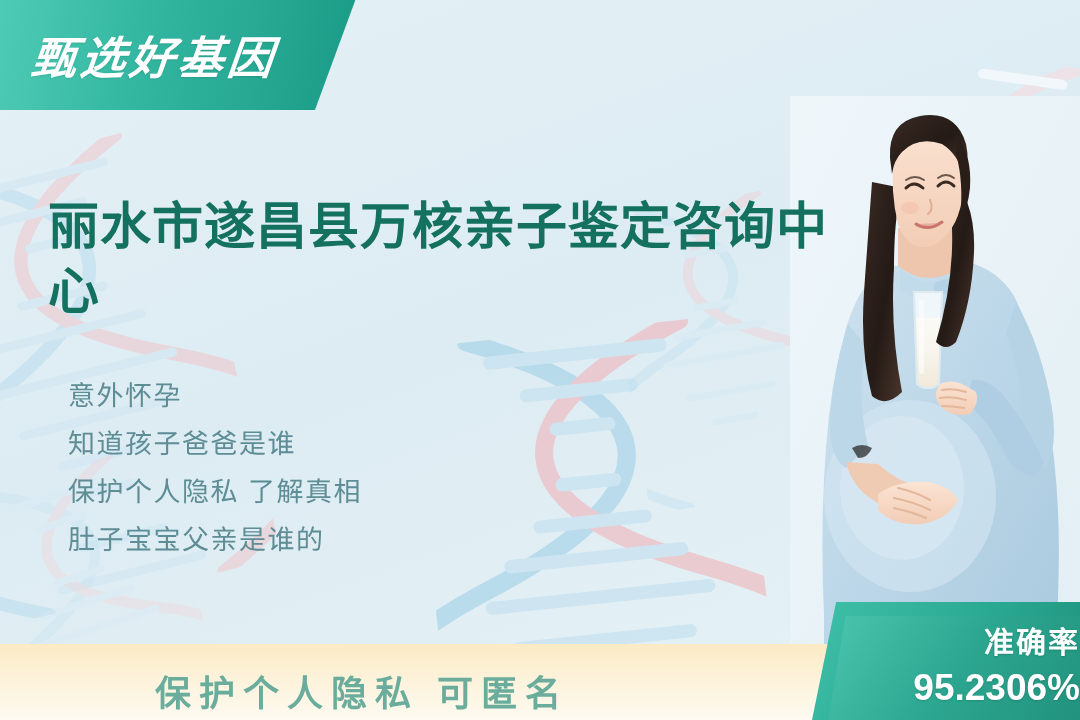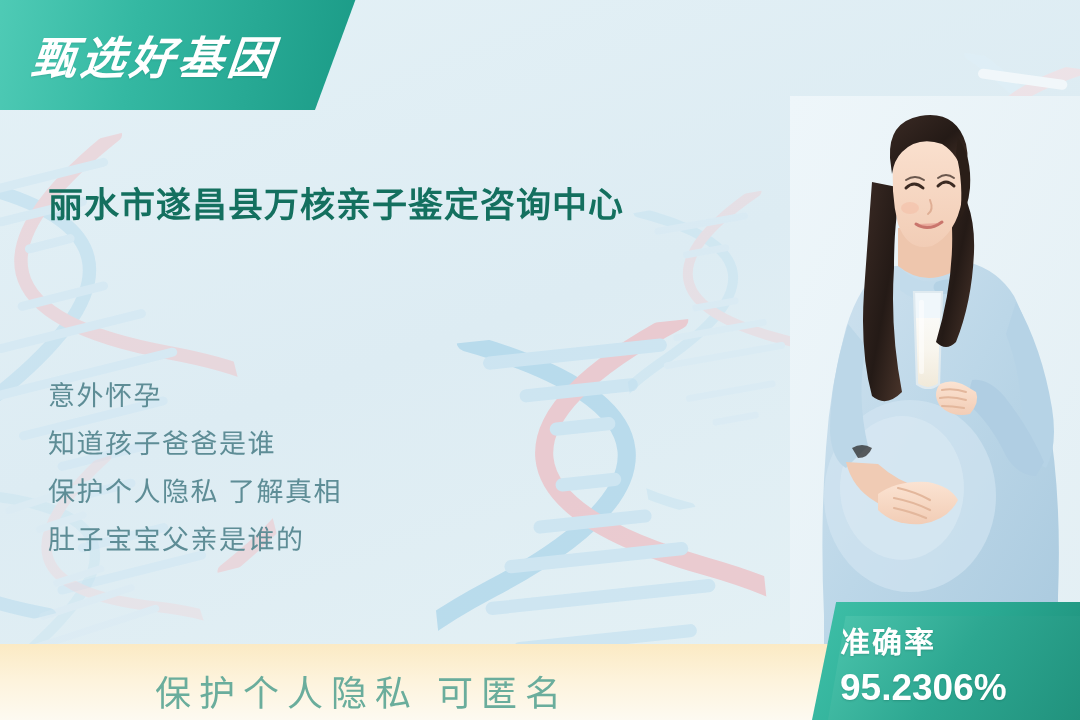--- a/index.html
+++ b/index.html
@@ -51,59 +51,59 @@
     letter-spacing:4px;
     text-shadow:0 1px 2px rgba(0,0,0,.10);
     white-space:nowrap;
     transform:skewX(-6deg);
   }
 
   
   .headline{
     position:absolute;left:48px;top:160px;width:800px;
     color:#14705f;
-    font-size:35px;font-weight:700;line-height:1.28;
+    font-size:51px;font-weight:700;line-height:1.28;
     letter-spacing:1px;
   }
 
   
   .copy{
     position:absolute;left:48px;top:372px;width:520px;
     color:#5e8d96;
     font-size:27px;font-weight:300;line-height:1.78;
     letter-spacing:1.5px;
   }
-  .copy-line{white-space:nowrap;}
+  .copy-line{white-space:nowrap;margin-left:20px;}
 
   
   .cream-band{
     position:absolute;left:0;bottom:0;width:1080px;height:76px;
     background:linear-gradient(180deg,#fbeac4 0%,#fdf3dc 48%,#fdfaf1 100%);
   }
   .cream-text{
     position:absolute;left:155px;bottom:4px;
     color:#6aad9c;
-    font-size:36px;font-weight:400;letter-spacing:8px;
+    font-size:36px;font-weight:700;letter-spacing:8px;
     white-space:nowrap;
   }
 
   
   .badge-outer{
     position:absolute;right:0;bottom:0;width:268px;height:118px;
     background:linear-gradient(120deg,#3fc0a8 0%,#2aa992 55%,#1d8e79 100%);
     -webkit-clip-path:polygon(9% 0, 100% 0, 100% 100%, 0 100%);
     clip-path:polygon(9% 0, 100% 0, 100% 100%, 0 100%);
   }
   .badge-inner{
     position:absolute;right:0;bottom:0;width:252px;height:104px;
     background:linear-gradient(125deg,#4cc5ad 0%,#2da791 50%,#21927d 100%);
     border-radius:16px 0 0 0;
     -webkit-clip-path:polygon(7% 0, 100% 0, 100% 100%, 0 100%);
     clip-path:polygon(7% 0, 100% 0, 100% 100%, 0 100%);
-    display:flex;flex-direction:column;align-items:flex-start;justify-content:center;
+    display:flex;flex-direction:column;align-items:flex-end;justify-content:center;
     padding-left:12px;box-sizing:border-box;gap:8px;
   }
   .badge-label{
     color:#ffffff;font-size:30px;font-weight:700;letter-spacing:2px;
     line-height:1.05;text-shadow:0 1px 2px rgba(0,60,50,.22);
   }
   .badge-value{
     color:#ffffff;font-size:37px;font-weight:700;letter-spacing:0px;
     line-height:1.1;margin-top:2px;text-shadow:0 1px 2px rgba(0,60,50,.22);
   }

